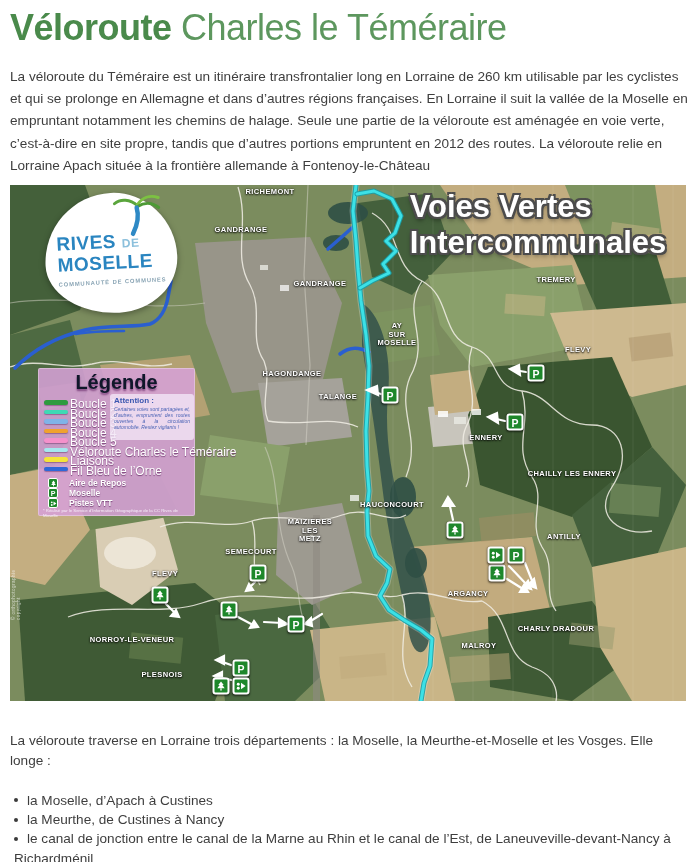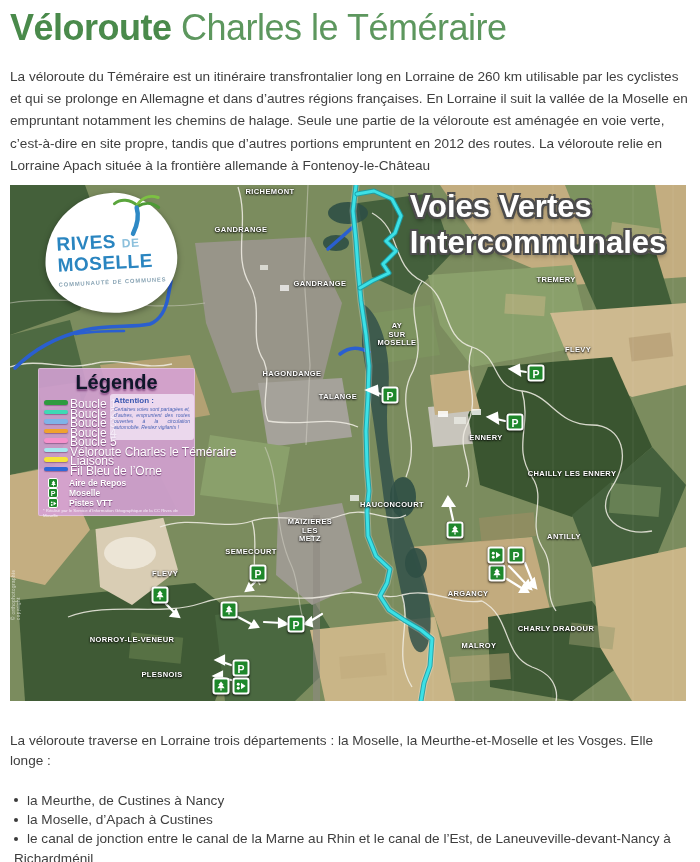--- a/index.html
+++ b/index.html
@@ -402,19 +402,19 @@
 
       <div class="lg-foot">* Réalisé par le Service d’Information Géographique de la CC Rives de Moselle</div>
     </div>
 
     <div class="watermark">© orthophotographie copyright</div>
   </div>
 
   <p class="outro">La véloroute traverse en Lorraine trois départements : la Moselle, la Meurthe-et-Moselle et les Vosges. Elle longe :</p>
 
   <div class="bullets">
+    <div class="b-item"><span class="dot"></span><span>la Moselle, d’Apach à Custines</span></div>
     <div class="b-item"><span class="dot"></span><span>la Meurthe, de Custines à Nancy</span></div>
-    <div class="b-item"><span class="dot"></span><span>la Moselle, d’Apach à Custines</span></div>
     <div class="b-item"><span class="dot"></span><span>le canal de jonction entre le canal de la Marne au Rhin et le canal de l’Est, de Laneuveville-devant-Nancy à Richardménil</span></div>
 
   </div>
 
 </div>
 
 </body></html>

